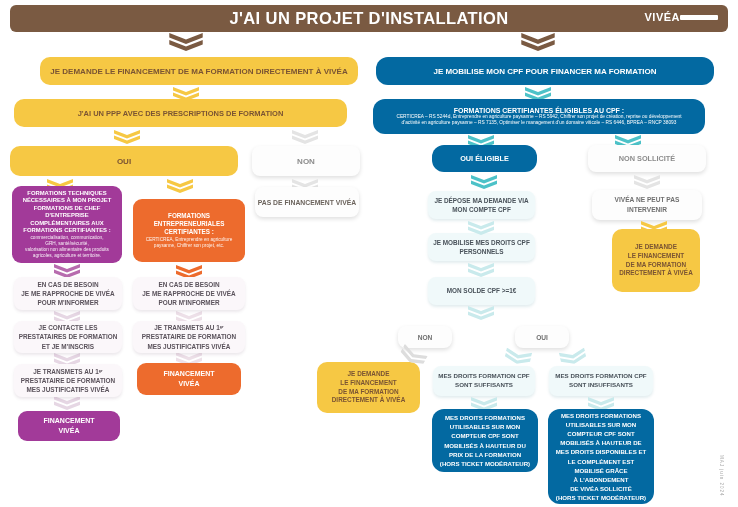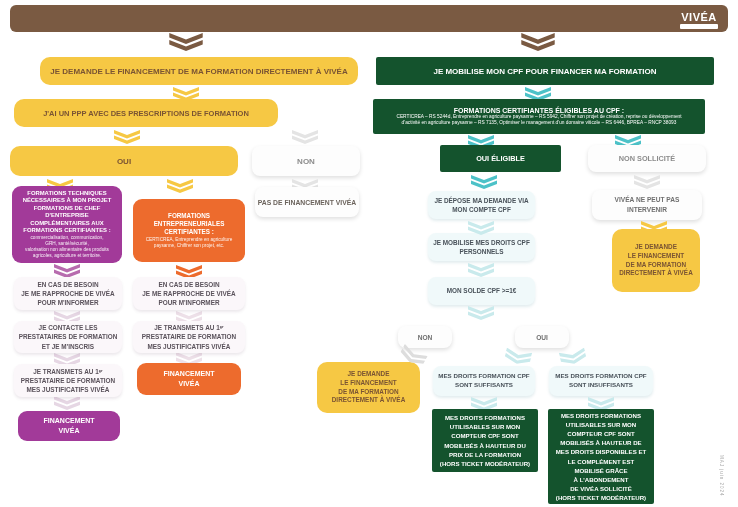--- a/index.html
+++ b/index.html
@@ -2,40 +2,41 @@
 <html><head>
 <meta charset="utf-8">
 <style>
   body{margin:0;font-family:"Liberation Sans",sans-serif;background:#fff;}
   #poster{position:relative;width:738px;height:507px;background:#ffffff;overflow:hidden;}
   .abs{position:absolute;box-sizing:border-box;}
   .box{display:flex;flex-direction:column;align-items:center;justify-content:center;text-align:center;font-weight:bold;}
   .pre{white-space:pre-line;}
   .brown-bar{background:#7A5A42;color:#fff;border-radius:6px;}
   .yellow{background:#F6C844;color:#7A5433;border-radius:10px;}
-  .teal{background:#14532d;color:#fff;border-radius:2px;}
+  .teal{background:#0369a1;color:#fff;border-radius:12px;}
   .purple{background:#A23A99;color:#fff;border-radius:9px;}
   .orange{background:#ED6B2D;color:#fff;border-radius:9px;}
   .white-l{background:#FBF7FA;color:#5A525B;border-radius:8px;box-shadow:0 2px 3px rgba(120,90,120,.14);}
   .white-t{background:#F0F9FA;color:#49525A;border-radius:8px;box-shadow:0 2px 3px rgba(60,130,140,.14);}
   .plain{background:#FDFDFD;border-radius:8px;box-shadow:0 2px 4px rgba(0,0,0,.13);}
   .chev{position:absolute;}
-  .logo{position:absolute;right:10px;top:6px;display:flex;flex-direction:column;align-items:center;text-align:center;}
+  .logo{position:absolute;right:10px;top:6px;display:flex;flex-direction:row;align-items:center;text-align:center;}
   .logo-text{font-weight:800;font-size:11px;color:#fff;letter-spacing:.5px;}
   .logo-bar{width:38px;height:5px;background:#fff;border-radius:1px;margin-top:1px;}
   .footer{color:#9C4A1E;font-weight:bold;font-size:8.3px;line-height:1.5;text-align:center;}
   .footer .amt{color:#E9731D;}
   .side-note{position:absolute;left:719px;top:455px;writing-mode:vertical-rl;font-size:4.5px;color:#ABABAB;letter-spacing:1px;}
 </style>
 </head>
 <body>
 
 <div id="poster">
 
   <div class="abs box brown-bar" style="left:10px;top:5px;width:718px;height:27px;">
+    <div style="font-size:16.5px;font-weight:800;letter-spacing:.4px;">J'AI UN PROJET D'INSTALLATION</div>
     <div class="logo">
       <div class="logo-text">VIVÉA</div>
       <div class="logo-bar"></div>
     </div>
   </div>
 
   <svg class="chev" style="left:166px;top:33px" width="40" height="18" viewBox="0 0 26 14">
       <path d="M0,0 L13,5 L26,0 L26,3.5 L13,8.5 L0,3.5 Z" fill="#7A5A42"></path>
       <path d="M0,5.5 L13,10.5 L26,5.5 L26,9 L13,14 L0,9 Z" fill="#7A5A42"></path>
     </svg>
@@ -49,21 +50,21 @@
 
   <svg class="chev" style="left:173px;top:87px" width="26" height="14" viewBox="0 0 26 14">
       <path d="M0,0 L13,5 L26,0 L26,3.5 L13,8.5 L0,3.5 Z" fill="#F6C844"></path>
       <path d="M0,5.5 L13,10.5 L26,5.5 L26,9 L13,14 L0,9 Z" fill="#F6C844"></path>
     </svg>
   <svg class="chev" style="left:525px;top:87px" width="26" height="14" viewBox="0 0 26 14">
       <path d="M0,0 L13,5 L26,0 L26,3.5 L13,8.5 L0,3.5 Z" fill="#4DC2C8"></path>
       <path d="M0,5.5 L13,10.5 L26,5.5 L26,9 L13,14 L0,9 Z" fill="#4DC2C8"></path>
     </svg>
 
-  <div class="abs box yellow" style="left:14px;top:99px;width:264px;height:28px;font-size:7.5px;">J'AI UN PPP AVEC DES PRESCRIPTIONS DE FORMATION</div>
+  <div class="abs box yellow" style="left:14px;top:99px;width:333px;height:28px;font-size:7.5px;">J'AI UN PPP AVEC DES PRESCRIPTIONS DE FORMATION</div>
   <div class="abs box teal" style="left:373px;top:99px;width:332px;height:35px;padding:2px 6px;">
     <div style="font-size:7px;">FORMATIONS CERTIFIANTES ÉLIGIBLES AU CPF :</div>
     <div class="pre" style="font-size:4.8px;font-weight:500;line-height:1.35;">CERTICREA – RS 5244d, Entreprendre en agriculture paysanne – RS 5942, Chiffrer son projet de création, reprise ou développement
 d'activité en agriculture paysanne – RS 7135, Optimiser le management d'un domaine viticole – RS 6446, BPREA – RNCP 38093</div>
   </div>
 
   <svg class="chev" style="left:114px;top:130px" width="26" height="14" viewBox="0 0 26 14">
       <path d="M0,0 L13,5 L26,0 L26,3.5 L13,8.5 L0,3.5 Z" fill="#F6C844"></path>
       <path d="M0,5.5 L13,10.5 L26,5.5 L26,9 L13,14 L0,9 Z" fill="#F6C844"></path>
     </svg>
@@ -75,21 +76,21 @@
       <path d="M0,0 L13,5 L26,0 L26,3.5 L13,8.5 L0,3.5 Z" fill="#4DC2C8"></path>
       <path d="M0,5.5 L13,10.5 L26,5.5 L26,9 L13,14 L0,9 Z" fill="#4DC2C8"></path>
     </svg>
   <svg class="chev" style="left:615px;top:135px" width="26" height="14" viewBox="0 0 26 14">
       <path d="M0,0 L13,5 L26,0 L26,3.5 L13,8.5 L0,3.5 Z" fill="#4DC2C8"></path>
       <path d="M0,5.5 L13,10.5 L26,5.5 L26,9 L13,14 L0,9 Z" fill="#4DC2C8"></path>
     </svg>
 
   <div class="abs box yellow" style="left:10px;top:146px;width:228px;height:30px;font-size:8px;">OUI</div>
   <div class="abs box plain" style="left:252px;top:146px;width:108px;height:30px;font-size:8px;color:#8C8C8C;">NON</div>
-  <div class="abs box teal" style="left:432px;top:145px;width:121px;height:27px;font-size:7.3px;margin-left:8px;">OUI ÉLIGIBLE</div>
+  <div class="abs box teal" style="left:432px;top:145px;width:105px;height:27px;font-size:7.3px;">OUI ÉLIGIBLE</div>
   <div class="abs box plain" style="left:588px;top:145px;width:118px;height:27px;font-size:7.3px;color:#8C8C8C;">NON SOLLICITÉ</div>
 
   <svg class="chev" style="left:47px;top:179px" width="26" height="14" viewBox="0 0 26 14">
       <path d="M0,0 L13,5 L26,0 L26,3.5 L13,8.5 L0,3.5 Z" fill="#F6C844"></path>
       <path d="M0,5.5 L13,10.5 L26,5.5 L26,9 L13,14 L0,9 Z" fill="#F6C844"></path>
     </svg>
   <svg class="chev" style="left:167px;top:179px" width="26" height="14" viewBox="0 0 26 14">
       <path d="M0,0 L13,5 L26,0 L26,3.5 L13,8.5 L0,3.5 Z" fill="#F6C844"></path>
       <path d="M0,5.5 L13,10.5 L26,5.5 L26,9 L13,14 L0,9 Z" fill="#F6C844"></path>
     </svg>

